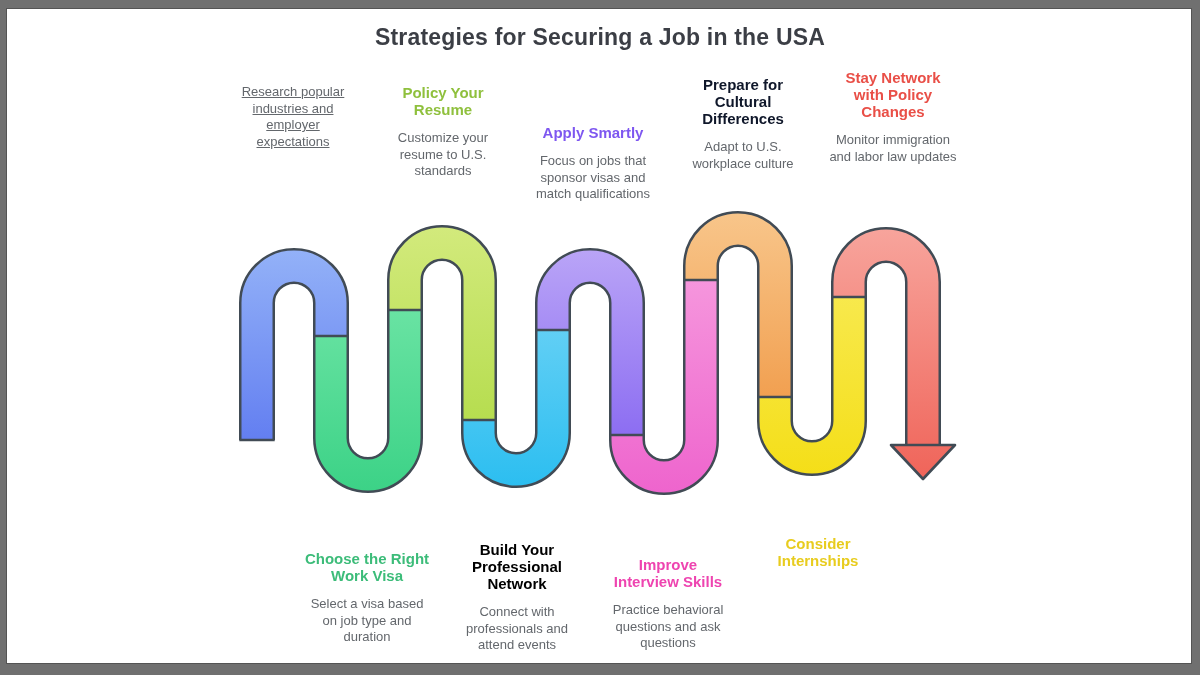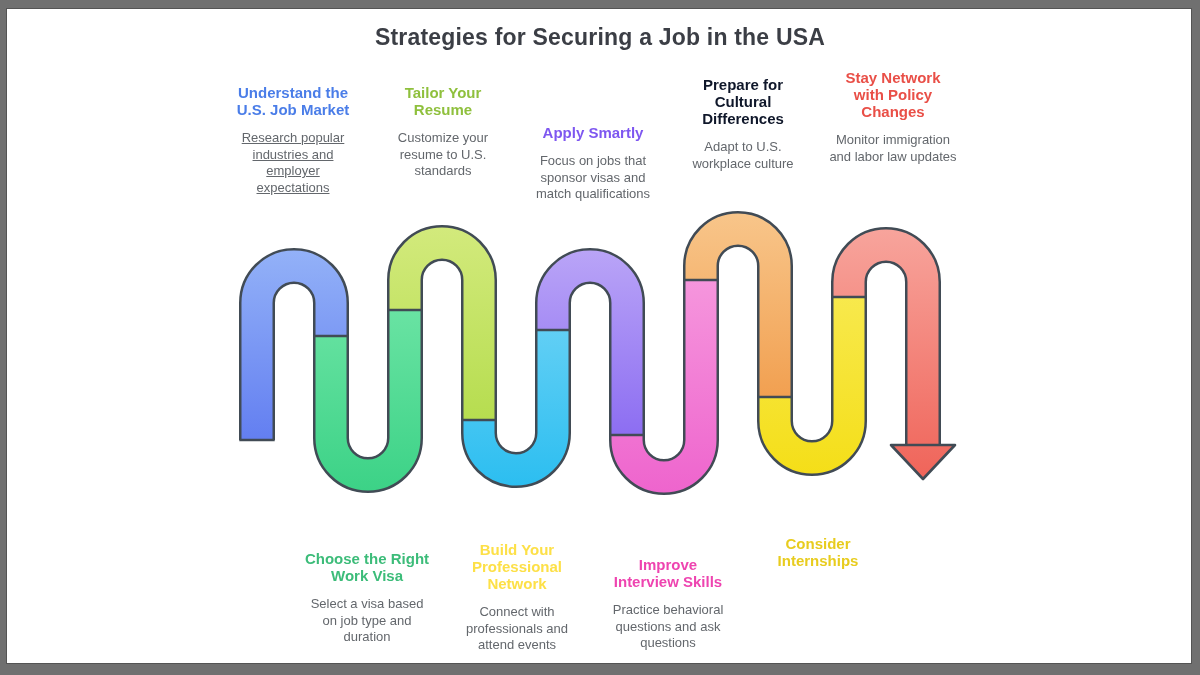--- a/index.html
+++ b/index.html
@@ -102,45 +102,44 @@
     <path d="M461.3,420 L496.7,420" fill="none" stroke="#414b55" stroke-width="2.6"></path>
     <path d="M535.3,330 L570.7,330" fill="none" stroke="#414b55" stroke-width="2.6"></path>
     <path d="M609.3,435 L644.7,435" fill="none" stroke="#414b55" stroke-width="2.6"></path>
     <path d="M683.3,280 L718.7,280" fill="none" stroke="#414b55" stroke-width="2.6"></path>
     <path d="M757.3,397 L792.7,397" fill="none" stroke="#414b55" stroke-width="2.6"></path>
     <path d="M831.3,297 L866.7,297" fill="none" stroke="#414b55" stroke-width="2.6"></path>
     <path d="M891,445 L955,445 L923,479 Z" fill="url(#grad8)" stroke="#414b55" stroke-width="2.6" stroke-linejoin="round"></path>
   </svg>
 
 <div class="step" style="left:208px;top:84px;">
-  <h3 style="max-width: 125px; color: rgb(74, 125, 232);">Understand the U.S. Job Market</h3>
   <p style="max-width:120px;text-decoration:underline;">Research popular industries and employer expectations</p>
 </div>
 <div class="step" style="left:358px;top:84px;">
-  <h3 style="max-width: 90px; color: rgb(143, 192, 61);">Tailor Your Resume</h3>
+  <h3 style="max-width: 90px; color: rgb(143, 192, 61);">Policy Your Resume</h3>
   <p style="max-width:110px;">Customize your resume to U.S. standards</p>
 </div>
 <div class="step" style="left:508px;top:124px;">
   <h3 style="max-width: 120px; color: rgb(126, 87, 240);">Apply Smartly</h3>
   <p style="max-width:132px;">Focus on jobs that sponsor visas and match qualifications</p>
 </div>
 <div class="step" style="left:658px;top:76px;">
   <h3 style="max-width: 95px; color: #0f172a;">Prepare for Cultural Differences</h3>
   <p style="max-width:118px;">Adapt to U.S. workplace culture</p>
 </div>
 <div class="step" style="left:808px;top:69px;">
   <h3 style="max-width: 105px; color: rgb(233, 79, 71);">Stay Network with Policy Changes</h3>
   <p style="max-width:132px;">Monitor immigration and labor law updates</p>
 </div>
 <div class="step" style="left:282px;top:550px;">
   <h3 style="max-width: 130px; color: rgb(60, 188, 121);">Choose the Right Work Visa</h3>
   <p style="max-width:130px;">Select a visa based on job type and duration</p>
 </div>
 <div class="step" style="left:432px;top:541px;">
-  <h3 style="max-width: 100px; color: #fde047;">Build Your Professional Network</h3>
+  <h3 style="max-width: 100px; color: #000000;">Build Your Professional Network</h3>
   <p style="max-width:115px;">Connect with professionals and attend events</p>
 </div>
 <div class="step" style="left:583px;top:556px;">
   <h3 style="max-width: 120px; color: rgb(238, 68, 176);">Improve Interview Skills</h3>
   <p style="max-width:128px;">Practice behavioral questions and ask questions</p>
 </div>
 <div class="step" style="left:733px;top:535px;">
   <h3 style="max-width: 95px; color: rgb(232, 204, 30);">Consider Internships</h3>
 </div>
 

